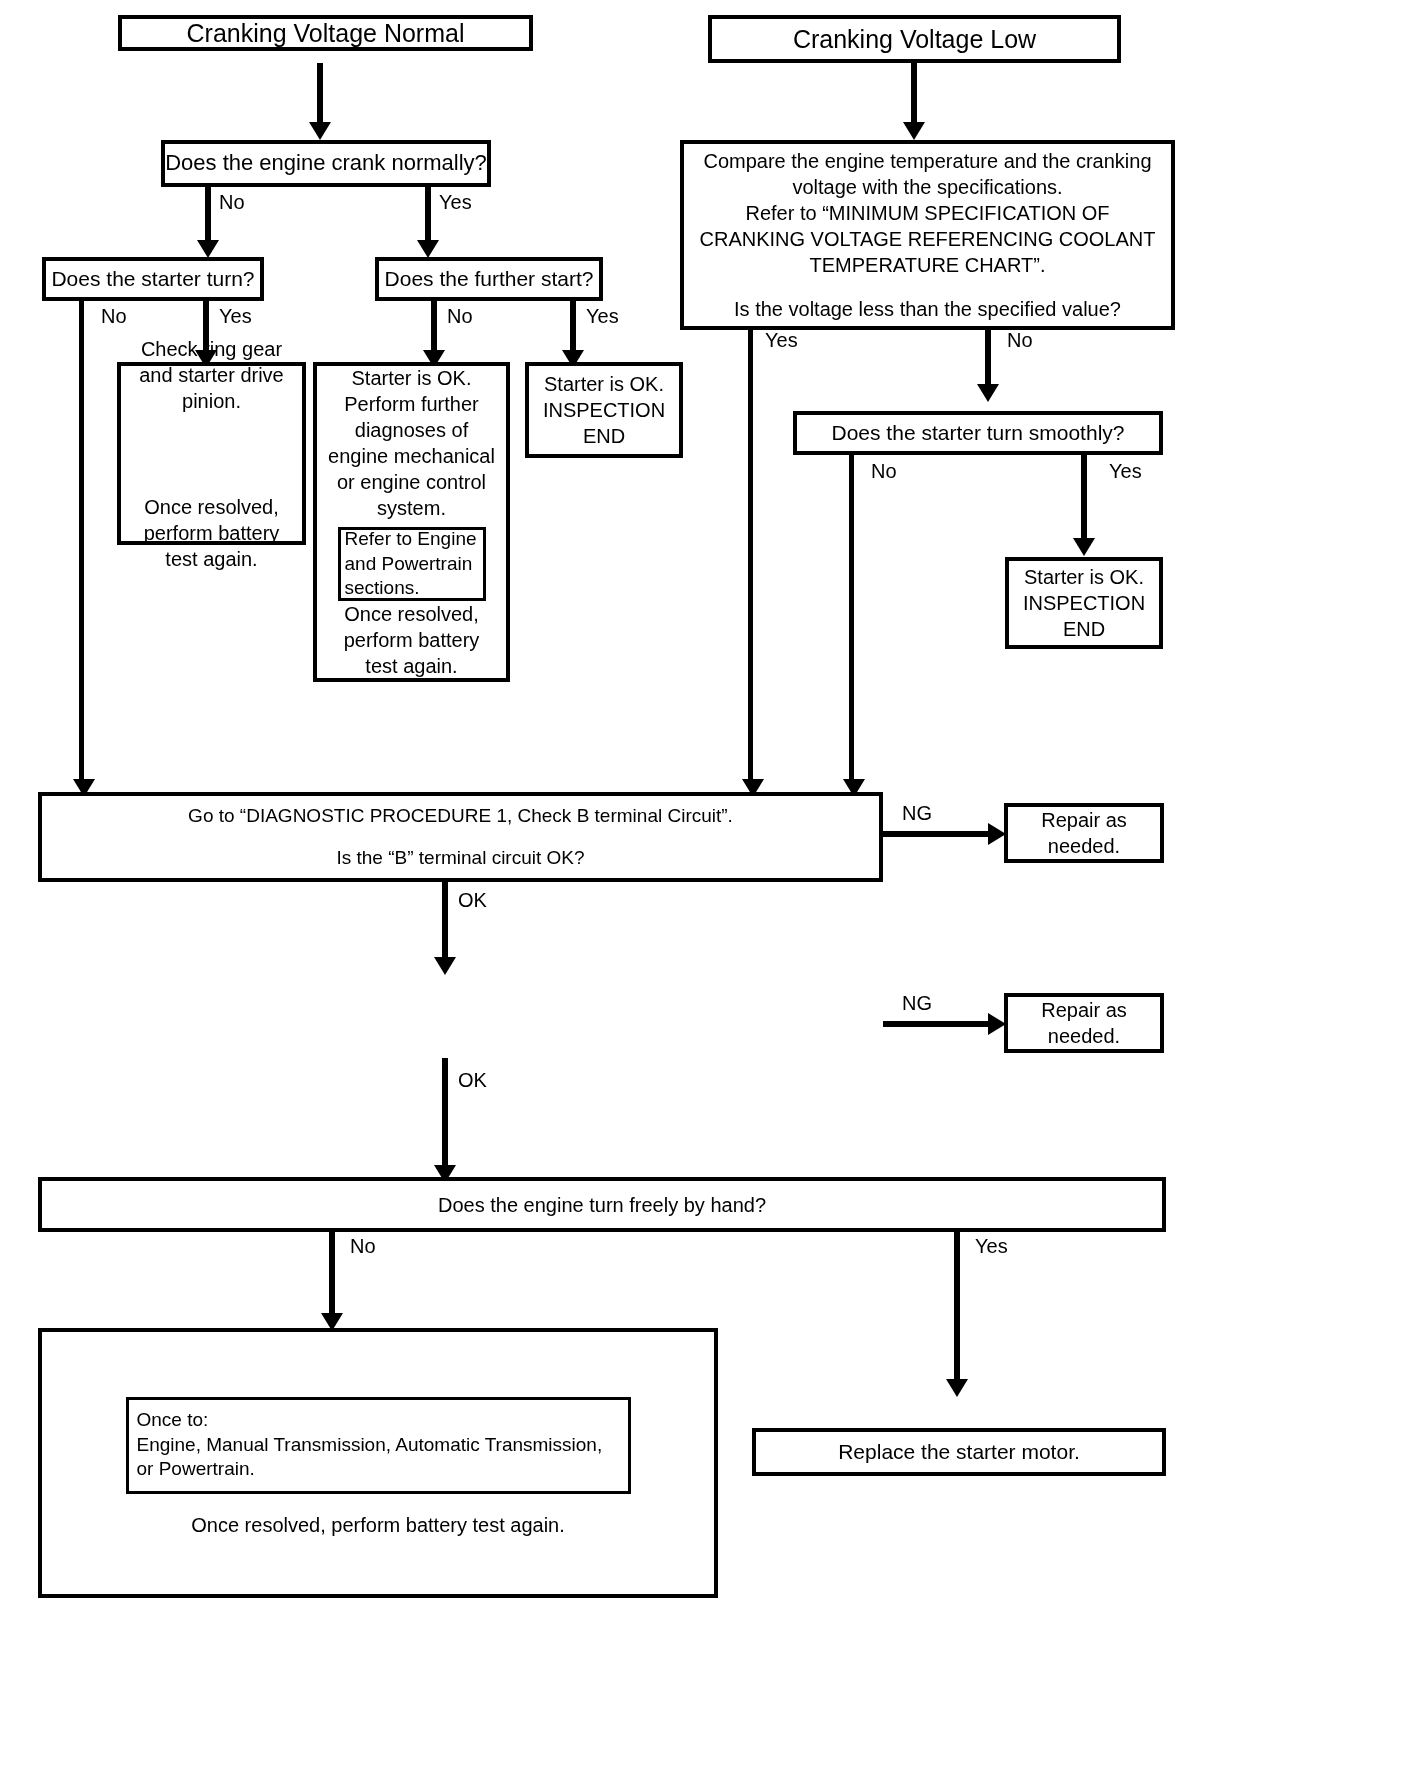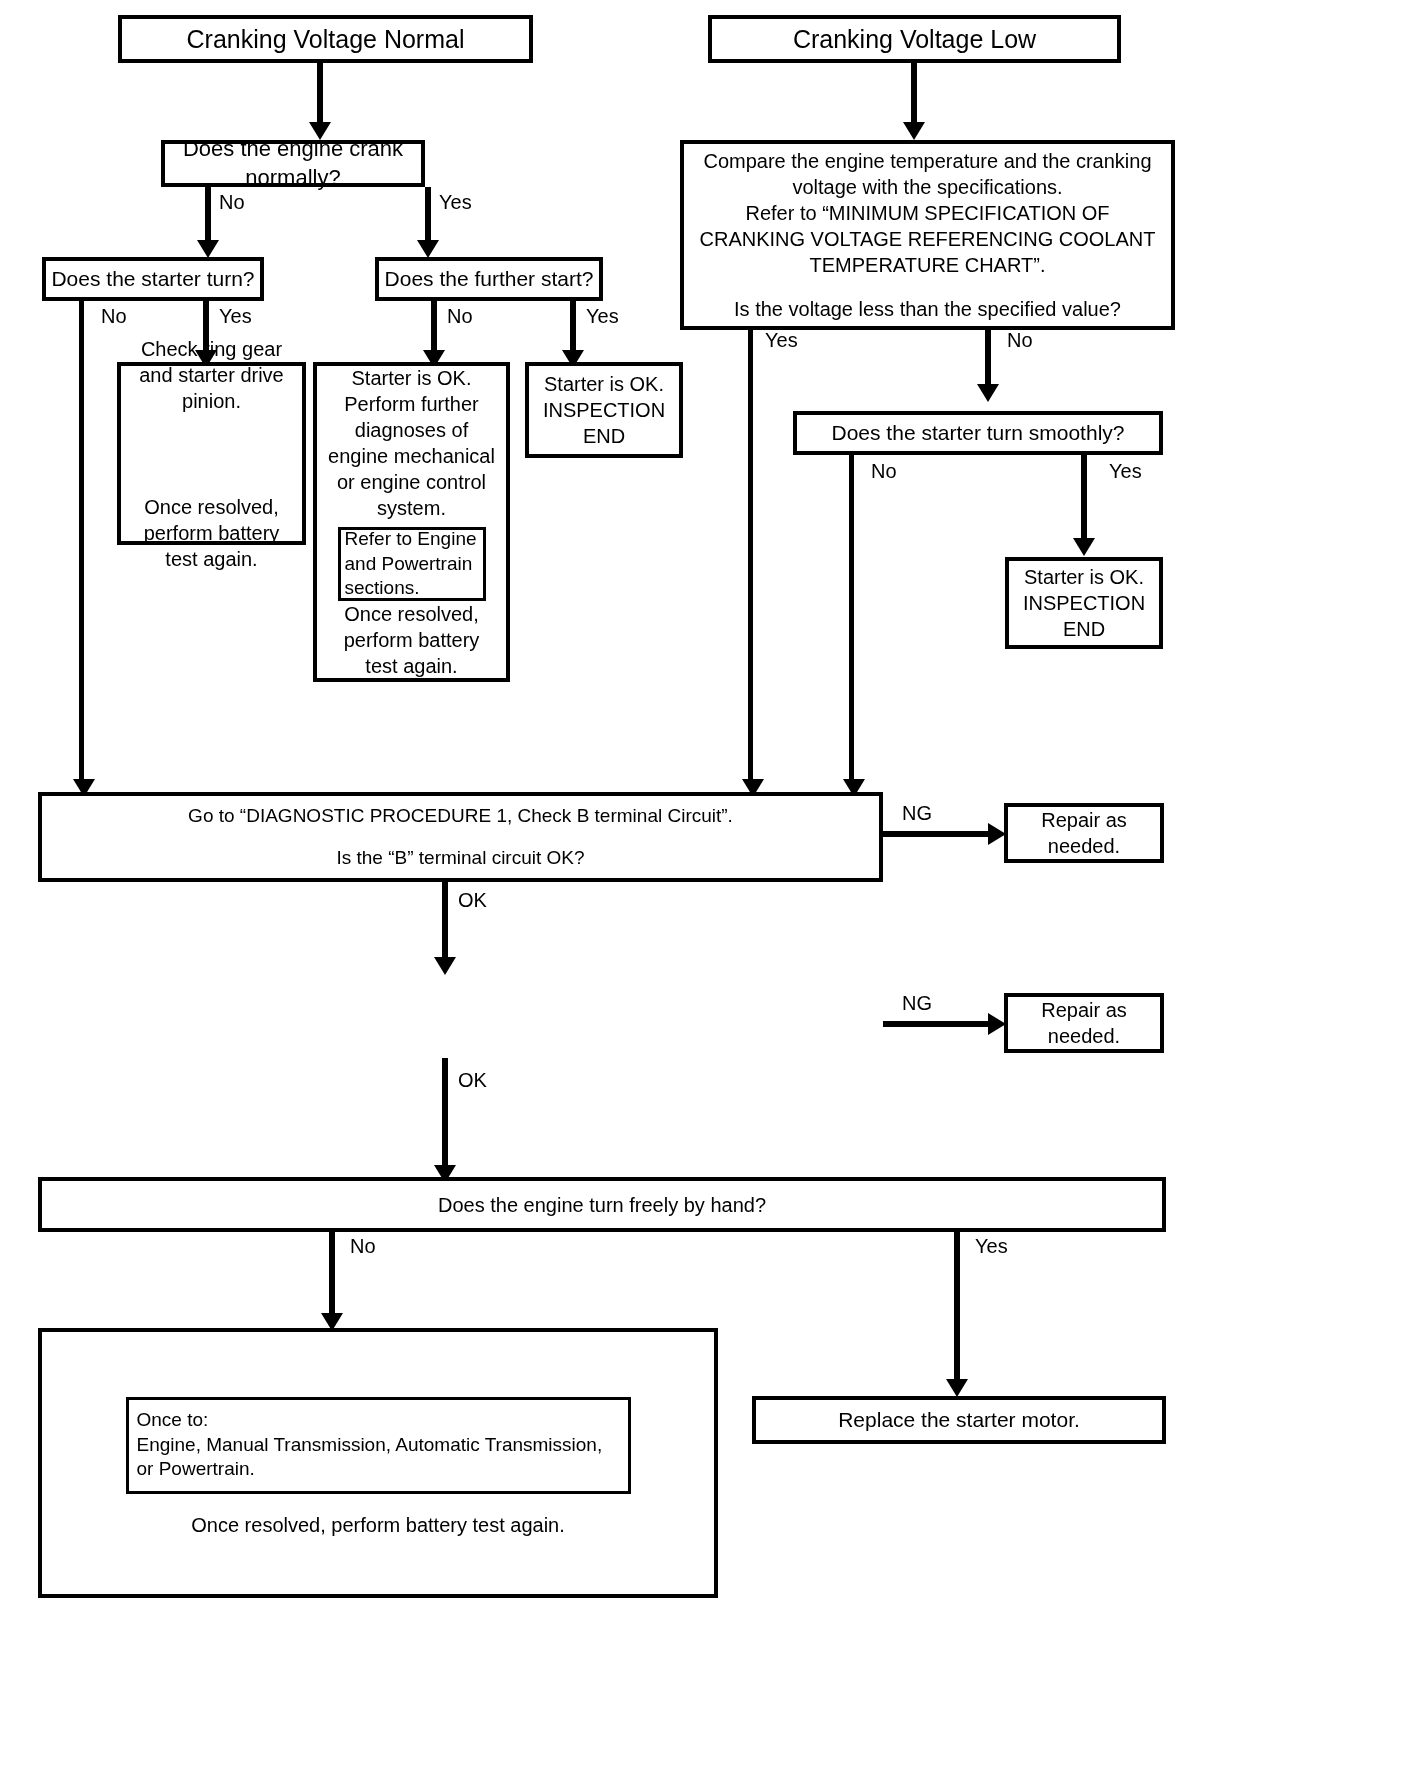--- a/index.html
+++ b/index.html
@@ -75,35 +75,35 @@
     z-index: 2;
   }
   .txt { display: block; }
   .gap { display: block; height: 0.9em; }
 </style>
 </head>
 <body>
 
 <div id="canvas">
 
-  <div class="box" style="left:118px; top:15px; width:415px; height:48px; font-size:25px;">
+  <div class="box" style="left:118px; top:15px; width:415px; height:36px; font-size:25px;">
     <span class="txt">Cranking Voltage Normal</span>
   </div>
 
   <div class="box" style="left:708px; top:15px; width:413px; height:48px; font-size:25px;">
     <span class="txt">Cranking Voltage Low</span>
   </div>
 
   <div class="vline" style="left:317px; top:63px; height:68px;"></div>
   <div class="arrowdown" style="left:309px; top:122px;"></div>
 
   <div class="vline" style="left:911px; top:63px; height:68px;"></div>
   <div class="arrowdown" style="left:903px; top:122px;"></div>
 
-  <div class="box" style="left:161px; top:140px; width:264px; height:47px; font-size:22px;">
+  <div class="box" style="left:161px; top:140px; width:330px; height:47px; font-size:22px;">
     <span class="txt">Does the engine crank normally?</span>
   </div>
 
   <div class="box" style="left:680px; top:140px; width:495px; height:190px; font-size:20px;">
     <span class="txt">Compare the engine temperature and the cranking</span>
     <span class="txt">voltage with the specifications.</span>
     <span class="txt">Refer to “MINIMUM SPECIFICATION OF</span>
     <span class="txt">CRANKING VOLTAGE REFERENCING COOLANT</span>
     <span class="txt">TEMPERATURE CHART”.</span>
     <span class="gap"></span>
@@ -250,17 +250,17 @@
   <div class="box" style="left:38px; top:1328px; width:680px; height:270px; font-size:20px;">
     <div class="box thin left-align" style="position:relative; left:0; top:0; margin:8px 0 0 0; width:505px; height:97px; font-size:19px; padding:6px 8px; justify-content:center;">
       <span class="txt">Once to:</span>
       <span class="txt">Engine, Manual Transmission, Automatic Transmission,</span>
       <span class="txt">or Powertrain.</span>
     </div>
     <span class="gap"></span>
     <span class="txt">Once resolved, perform battery test again.</span>
   </div>
 
-  <div class="box" style="left:752px; top:1396px; width:414px; height:48px; font-size:21px;">
+  <div class="box" style="left:752px; top:1428px; width:414px; height:48px; font-size:21px;">
     <span class="txt">Replace the starter motor.</span>
   </div>
 
 </div>
 
 </body></html>

